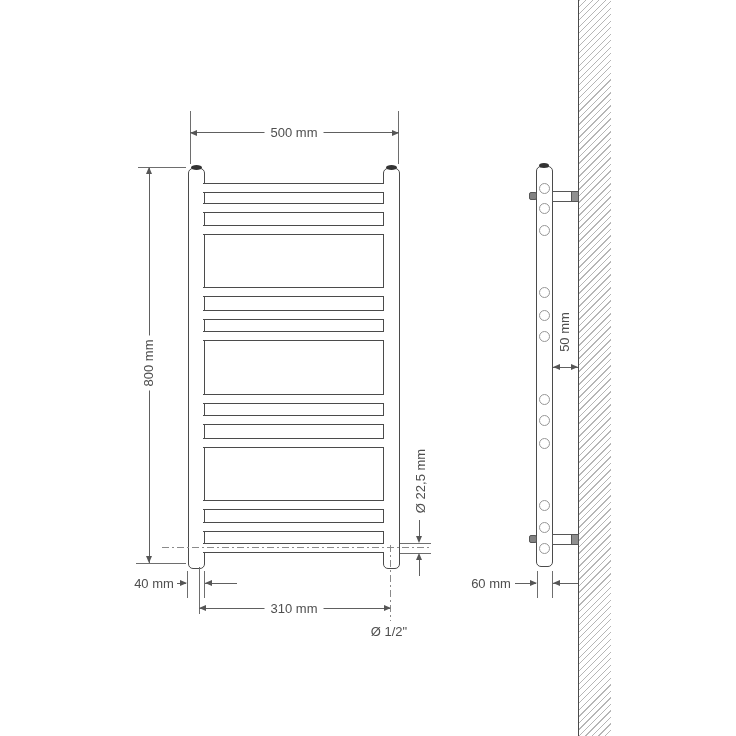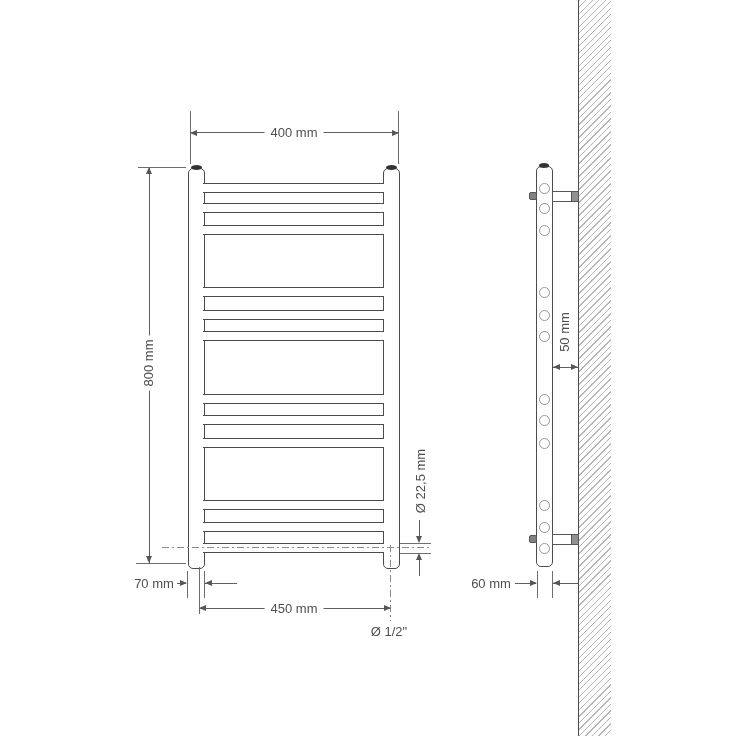--- a/index.html
+++ b/index.html
@@ -112,49 +112,49 @@
       </div>
 
     <div class="abs dashdot-h" style="left:162px;top:547px;width:269px;"></div>
 
     <div>
       <div class="abs ext-v" style="left:189.5px;top:111px;height:53px;"></div>
       <div class="abs ext-v" style="left:398px;top:111px;height:53px;"></div>
       <div class="abs dline-h" style="left:190px;top:132px;width:209px;"></div>
       <div class="abs ah ah-l" style="left:190px;top:129.5px;"></div>
       <div class="abs ah ah-r" style="left:392px;top:129.5px;"></div>
-      <div class="dim-label" style="left:294px;top:132px;">400 mm</div>
+      <div class="dim-label" style="left:294px;top:132px;">500 mm</div>
     </div>
 
     <div>
       <div class="abs ext-h" style="left:138px;top:166.5px;width:48px;"></div>
       <div class="abs ext-h" style="left:136px;top:562.5px;width:50px;"></div>
       <div class="abs dline-v" style="left:148.5px;top:168px;height:395px;"></div>
       <div class="abs ah ah-u" style="left:145.5px;top:167px;"></div>
       <div class="abs ah ah-d" style="left:145.5px;top:556px;"></div>
       <div class="dim-label rot" style="left:148px;top:363px;">800 mm</div>
     </div>
 
     <div>
       <div class="abs ext-v" style="left:186.5px;top:571px;height:27px;"></div>
       <div class="abs ext-v" style="left:204px;top:571px;height:27px;"></div>
       <div class="abs dline-h" style="left:177px;top:582.5px;width:9px;"></div>
       <div class="abs ah ah-r" style="left:179.5px;top:580px;"></div>
       <div class="abs dline-h" style="left:205px;top:582.5px;width:32px;"></div>
       <div class="abs ah ah-l" style="left:204.5px;top:580px;"></div>
-      <div class="dim-label" style="left:154px;top:583px;padding:0 2px;">70 mm</div>
+      <div class="dim-label" style="left:154px;top:583px;padding:0 2px;">40 mm</div>
     </div>
 
     <div>
       <div class="abs ext-v" style="left:198.5px;top:567px;height:47px;"></div>
       <div class="abs dashdot-v" style="left:390px;top:545px;height:76px;"></div>
       <div class="abs dline-h" style="left:199px;top:607.5px;width:191px;"></div>
       <div class="abs ah ah-l" style="left:199px;top:605px;"></div>
       <div class="abs ah ah-r" style="left:383.5px;top:605px;"></div>
-      <div class="dim-label" style="left:294px;top:608px;">450 mm</div>
+      <div class="dim-label" style="left:294px;top:608px;">310 mm</div>
     </div>
 
     <div class="dim-label" style="left:389px;top:631px;">Ø 1/2"</div>
 
     <div>
       <div class="abs ext-h" style="left:400px;top:542.5px;width:31px;"></div>
       <div class="abs ext-h" style="left:400px;top:553px;width:31px;"></div>
       <div class="abs dline-v" style="left:419px;top:520px;height:16px;"></div>
       <div class="abs ah ah-d" style="left:416px;top:535.5px;"></div>
       <div class="abs dline-v" style="left:419px;top:560px;height:16px;"></div>

